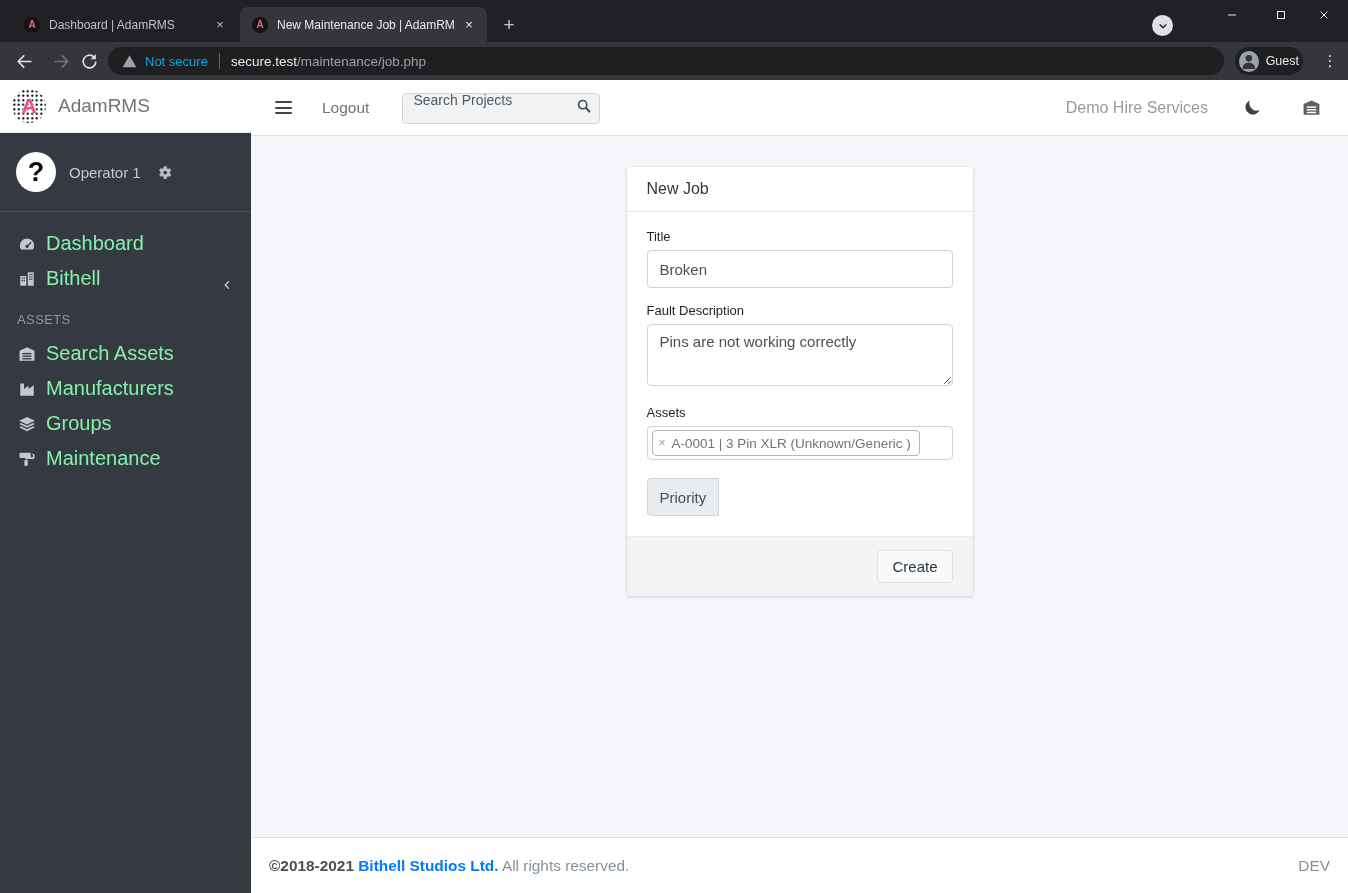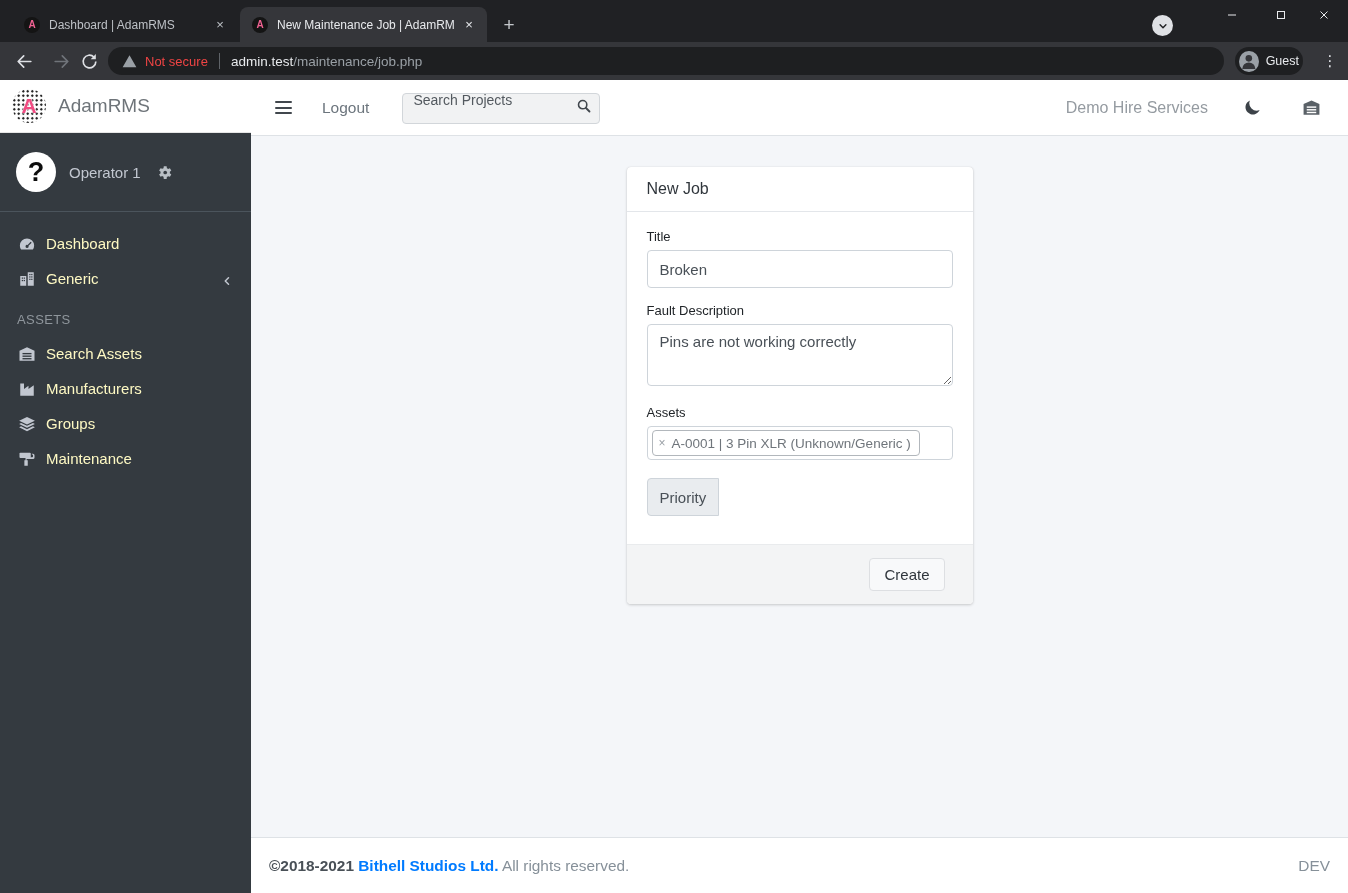--- a/index.html
+++ b/index.html
@@ -32,21 +32,21 @@
 
   
   .toolbar { position:absolute; left:0; top:42px; width:100%; height:38px; background:#35363a; }
   .navbtn { position:absolute; top:49px; width:24px; height:24px; display:flex; align-items:center;
             justify-content:center; color:#dfe1e5; }
   .navbtn svg { width:19px; height:19px; }
   .navbtn.fwd { color:#70747a; }
   .omnibox { position:absolute; left:108px; top:47px; width:1116px; height:28px; background:#1e1f21;
              border-radius:14px; display:flex; align-items:center; padding:0 14px; }
   .omni-warn { color:#9aa0a6; width:15px; height:15px; margin-right:8px; }
-  .omni-secure { color:#ef4444; font-size:13px; }
+  .omni-secure { color:#0ea5e9; font-size:13px; }
   .omni-div { width:1px; height:16px; background:#5f6368; margin:0 11px; }
   .omni-host { color:#e8eaed; font-size:13.5px; }
   .omni-path { color:#9aa0a6; font-size:13.5px; }
   .profile-chip { position:absolute; left:1235px; top:47px; height:28px; width:68px; background:#1e1f21;
                   border-radius:14px; display:flex; align-items:center; padding:0 4px; }
   .profile-chip .avatar { width:21px; height:21px; border-radius:50%; background:#9aa0a6; overflow:hidden; }
   .profile-chip .plabel { color:#e8eaed; font-size:12.5px; margin-left:7px; }
   .menu-dots { position:absolute; left:1318px; top:49px; width:24px; height:24px; color:#dfe1e5;
                font-size:15px; line-height:24px; text-align:center; letter-spacing:0; }
 
@@ -63,22 +63,22 @@
   .brand-logo span { color:#ef4b81; font-size:21px; font-weight:bold;
                      text-shadow:0 0 2px #ffffff,0 0 2px #ffffff; }
   .brand-name { margin-left:12px; font-size:19px; color:#6e7479; }
   .user-panel { display:flex; align-items:center; padding:19px 16px; border-bottom:1px solid #4b545c; }
   .user-avatar { width:40px; height:40px; border-radius:50%; background:#ffffff; color:#0d0d0d;
                  font-size:27px; font-weight:bold; display:flex; align-items:center; justify-content:center; }
   .user-name { color:#c2c7d0; font-size:15px; margin-left:13px; }
   .user-gear { color:#b8bec4; margin-left:15px; width:17px; height:17px; }
   .user-gear svg { width:17px; height:17px; }
   .snav { margin-top:14px; }
-  .snav-item { height:35px; display:flex; align-items:center; padding:0 18px 0 17px; color:#fef9c3;
-               font-size:15px; cursor:pointer; }
+  .snav-item { height:35px; display:flex; align-items:center; padding:0 18px 0 17px; color:#86efac;
+               font-size:20px; cursor:pointer; }
   .snav-item .ico { width:20px; height:20px; margin-right:9px; flex:0 0 20px; display:flex;
                     align-items:center; justify-content:center; color:#c2c7d0; }
   .snav-item .ico svg { width:18px; height:18px; }
   .snav-item .grow { flex:1; }
   .snav-item .chev { width:12px; height:12px; color:#c2c7d0; }
   .snav-header { padding:16px 0 9px 17px; color:#8f969c; font-size:13px; letter-spacing:.4px; }
 
   
   .main { flex:1; display:flex; flex-direction:column; background:#f4f6f9; min-width:0; }
   .app-navbar { height:56px; background:#ffffff; border-bottom:1px solid #dee2e6; display:flex;
@@ -116,21 +116,21 @@
   .asset-tag .rm { color:#9aa0a6; font-size:12px; margin-right:6px; cursor:pointer; }
   .prio-row { display:flex; height:38px; }
   .prio-label { background:#e9ecef; border:1px solid #ced4da; border-radius:4px 0 0 4px;
                 display:flex; align-items:center; padding:0 12px; font-size:15px; color:#495057; }
   .prio-select { flex:1; border:1px solid #609fd6; border-radius:0 4px 4px 0; margin-left:-1px;
                  display:flex; align-items:center; padding:0 12px; font-size:15px; color:#495057;
                  background:#ffffff; cursor:pointer; }
   .prio-select .val { flex:1; }
   .prio-select .chev { width:14px; height:14px; color:#343a40; }
   .card-footer { background:#f3f4f5; border-top:1px solid #e9ebed; border-radius:0 0 4px 4px;
-                 padding:13px 28px; display:flex; justify-content:flex-end;margin-top:8px; }
+                 padding:13px 20px; display:flex; justify-content:flex-end; }
   .create-btn { background:#f8f9fa; border:1px solid #dddfe2; border-radius:4px; padding:7px 14px;
                 font-size:15px; color:#30363c; font-family:inherit; cursor:pointer; }
 
   
   .page-footer { flex:0 0 56px; background:#ffffff; border-top:1px solid #dee2e6; display:flex;
                  align-items:center; padding:0 18px; font-size:15.4px; }
   .pf-left { flex:1; color:#869099; }
   .pf-copy { font-weight:bold; color:#495057; }
   .pf-company { font-weight:bold; color:#007bff; }
   .pf-env { color:#869099; }
@@ -190,21 +190,21 @@
       <path fill="none" stroke="currentColor" stroke-width="2.1" d="M20 12a8 8 0 1 1-2.4-5.7"></path>
       <path fill="currentColor" d="M20 2.5V9h-6.5z"></path>
       </svg>
   </div>
   <div class="omnibox">
     <svg class="omni-warn" viewBox="0 0 24 24">
       <path fill="currentColor" d="M12 2L1 21h22L12 2zm1.2 14.8h-2.4v2.3h2.4v-2.3zm0-8.3h-2.4v6.3h2.4V8.5z"></path>
       </svg>
     <span class="omni-secure">Not secure</span>
     <span class="omni-div"></span>
-    <span class="omni-host">admin.test</span>
+    <span class="omni-host">secure.test</span>
     <span class="omni-path">/maintenance/job.php</span>
   </div>
   <div class="profile-chip">
     <span class="avatar">
       <svg viewBox="0 0 24 24">
           <circle cx="12" cy="9" r="4" fill="#35363a"></circle>
         <path fill="#35363a" d="M4 22a8 8 0 0 1 16 0z"></path>
         </svg>
     </span>
     <span class="plabel">Guest</span>
@@ -251,21 +251,21 @@
                   <rect x="7.6" y="13.2" width="1.7" height="1.7"></rect>
             <rect x="15" y="5.2" width="1.7" height="1.7"></rect>
                   <rect x="17.6" y="5.2" width="1.7" height="1.7"></rect>
             <rect x="15" y="8.4" width="1.7" height="1.7"></rect>
                   <rect x="17.6" y="8.4" width="1.7" height="1.7"></rect>
             <rect x="15" y="11.6" width="1.7" height="1.7"></rect>
                   <rect x="17.6" y="11.6" width="1.7" height="1.7"></rect>
                 </g>
               </svg>
           </span>
-          <span class="grow">Generic</span>
+          <span class="grow">Bithell</span>
           <span class="chev">
             <svg viewBox="0 0 24 24">
                 <path fill="none" stroke="currentColor" stroke-width="3" stroke-linecap="round" stroke-linejoin="round" d="M15 5.5L8.5 12l6.5 6.5"></path>
               </svg>
           </span>
         </div>
         <div class="snav-header">ASSETS</div>
         <div class="snav-item">
           <span class="ico">
             <svg viewBox="0 0 24 24">

